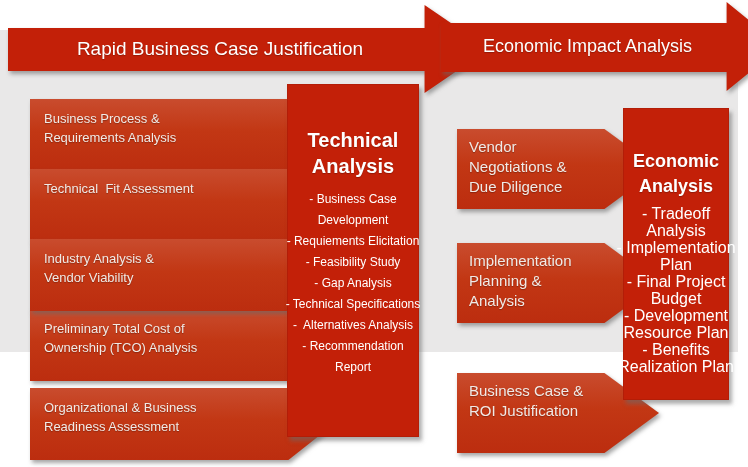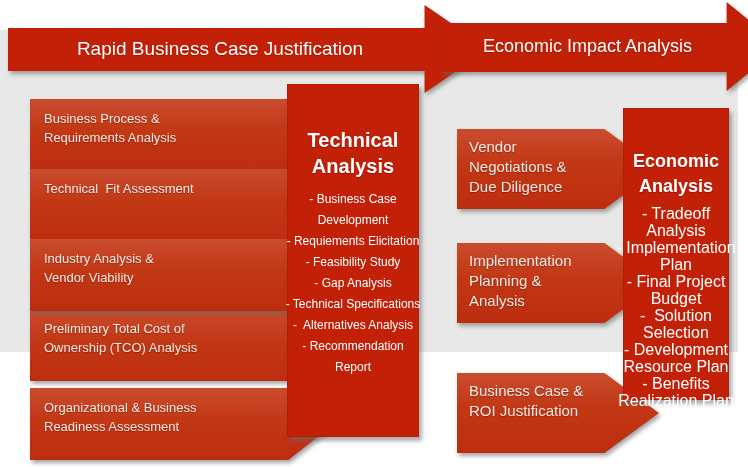--- a/index.html
+++ b/index.html
@@ -146,21 +146,20 @@
   </div>
 
   <div class="abs bigbox econ-box">
     <div class="box-title">Economic Analysis</div>
     <div class="box-list">
       <div class="item">- Tradeoff Analysis</div>
       <div class="item">- Implementation
 Plan</div>
       <div class="item">- Final Project
 Budget</div>
-      <div class="item">-  Solution Selection</div>
       <div class="item">- Development
 Resource Plan</div>
       <div class="item">- Benefits
 Realization Plan</div>
     </div>
   </div>
 
 </div>
 
 </body></html>

